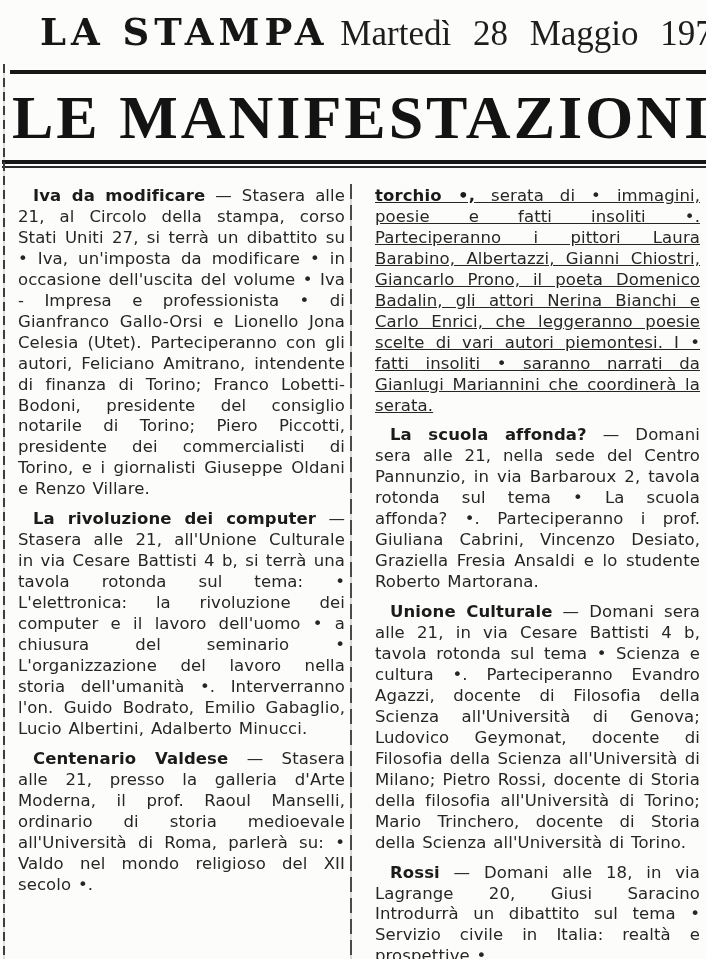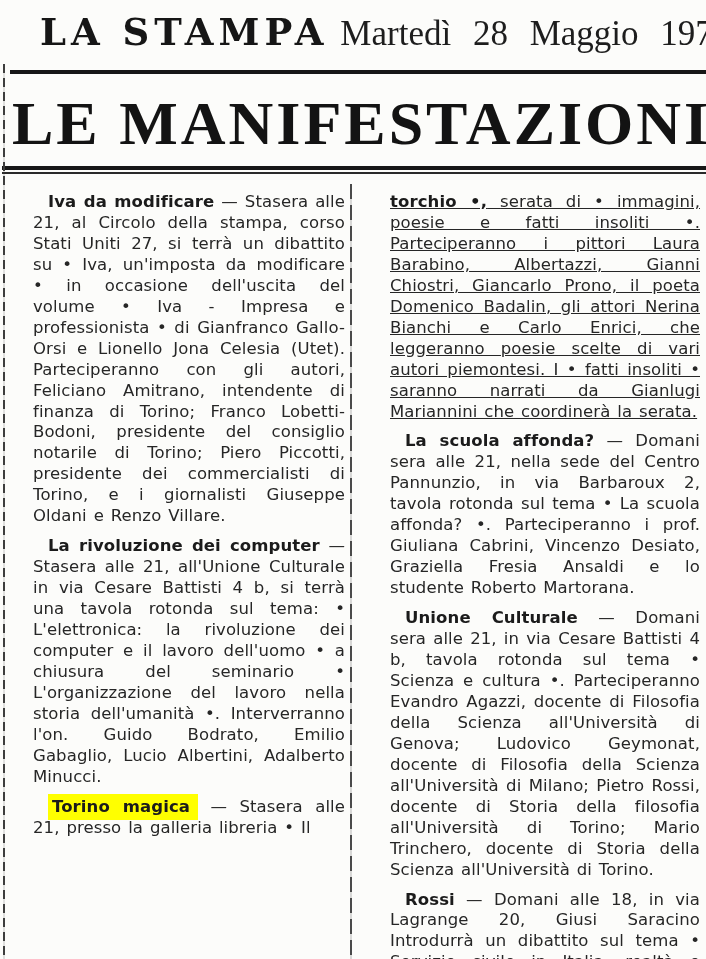--- a/index.html
+++ b/index.html
@@ -62,41 +62,41 @@
   }
 
   
   .headline {
     font-family: "Liberation Serif", serif;
     font-weight: bold;
     font-size: 62px;
     letter-spacing: 3px;
     line-height: 1;
     color: #131313;
-    padding: 18px 0 12px 12px;
+    padding: 12px 0 12px 12px;
     white-space: nowrap;
   }
 
   
   .columns {
     display: flex;
     gap: 30px;
     padding: 18px 6px 0 18px;
     font-family: "DejaVu Sans", sans-serif;
     font-size: 16.5px;
     line-height: 1.27;
     text-align: justify;
     letter-spacing: 0.1px;
     word-spacing: 1.5px;
     color: #262626;
   }
   .col-left  { width: 327px; }
   .col-right { width: 325px; }
 
-  .para { margin: 0 0 9px 15px; text-indent: 15px; }
+  .para { margin: 0 0 9px 0; text-indent: 15px; }
   .para.cont { text-indent: 0; text-decoration: underline; }
   .lead { font-weight: bold; color: #1b1b1b; }
   .hl {
     background: #ffff00;
     padding: 3px 8px 4px 4px;
   }
 </style>
 </head>
 <body>
 
@@ -117,22 +117,22 @@
   <div class="rule-bottom-thick"></div>
   <div class="rule-bottom-thin"></div>
 
   <div class="columns">
 
     <div class="col-left">
       <p class="para"><span class="lead">Iva da modificare</span><span> — </span><span>Stasera alle 21, al Circolo della stampa, corso Stati Uniti 27, si terrà un dibattito su • Iva, un'imposta da modificare • in occasione dell'uscita del volume • Iva - Impresa e professionista • di Gianfranco Gallo-Orsi e Lionello Jona Celesia (Utet). Parteciperanno con gli autori, Feliciano Amitrano, intendente di finanza di Torino; Franco Lobetti-Bodoni, presidente del consiglio notarile di Torino; Piero Piccotti, presidente dei commercialisti di Torino, e i giornalisti Giuseppe Oldani e Renzo Villare.</span></p>
 
       <p class="para"><span class="lead">La rivoluzione dei computer</span><span> — </span><span>Stasera alle 21, all'Unione Culturale in via Cesare Battisti 4 b, si terrà una tavola rotonda sul tema: • L'elettronica: la rivoluzione dei computer e il lavoro dell'uomo • a chiusura del seminario • L'organizzazione del lavoro nella storia dell'umanità •. Interverranno l'on. Guido Bodrato, Emilio Gabaglio, Lucio Albertini, Adalberto Minucci.</span></p>
 
+      <p class="para"><span class="lead">Centenario Valdese</span><span> — </span><span>Stasera alle 21, presso la galleria d'Arte Moderna, il prof. Raoul Manselli, ordinario di storia medioevale all'Università di Roma, parlerà su: • Valdo nel mondo religioso del XII secolo •.</span></p>
 
-      <p class="para"><span class="lead hl" style="background: rgb(255, 255, 0);">Torino magica</span><span> — </span><span>Stasera alle 21, presso la galleria libreria • Il</span></p>
     </div>
 
     <div class="col-right">
       <p class="para cont"><span class="lead">torchio •,</span><span> </span><span>serata di • immagini, poesie e fatti insoliti •. Parteciperanno i pittori Laura Barabino, Albertazzi, Gianni Chiostri, Giancarlo Prono, il poeta Domenico Badalin, gli attori Nerina Bianchi e Carlo Enrici, che leggeranno poesie scelte di vari autori piemontesi. I • fatti insoliti • saranno narrati da Gianlugi Mariannini che coordinerà la serata.</span></p>
 
       <p class="para"><span class="lead">La scuola affonda?</span><span> — </span><span>Domani sera alle 21, nella sede del Centro Pannunzio, in via Barbaroux 2, tavola rotonda sul tema • La scuola affonda? •. Parteciperanno i prof. Giuliana Cabrini, Vincenzo Desiato, Graziella Fresia Ansaldi e lo studente Roberto Martorana.</span></p>
 
       <p class="para"><span class="lead">Unione Culturale</span><span> — </span><span>Domani sera alle 21, in via Cesare Battisti 4 b, tavola rotonda sul tema • Scienza e cultura •. Parteciperanno Evandro Agazzi, docente di Filosofia della Scienza all'Università di Genova; Ludovico Geymonat, docente di Filosofia della Scienza all'Università di Milano; Pietro Rossi, docente di Storia della filosofia all'Università di Torino; Mario Trinchero, docente di Storia della Scienza all'Università di Torino.</span></p>
 
       <p class="para"><span class="lead">Rossi</span><span> — </span><span>Domani alle 18, in via Lagrange 20, Giusi Saracino Introdurrà un dibattito sul tema • Servizio civile in Italia: realtà e prospettive •.</span></p>

